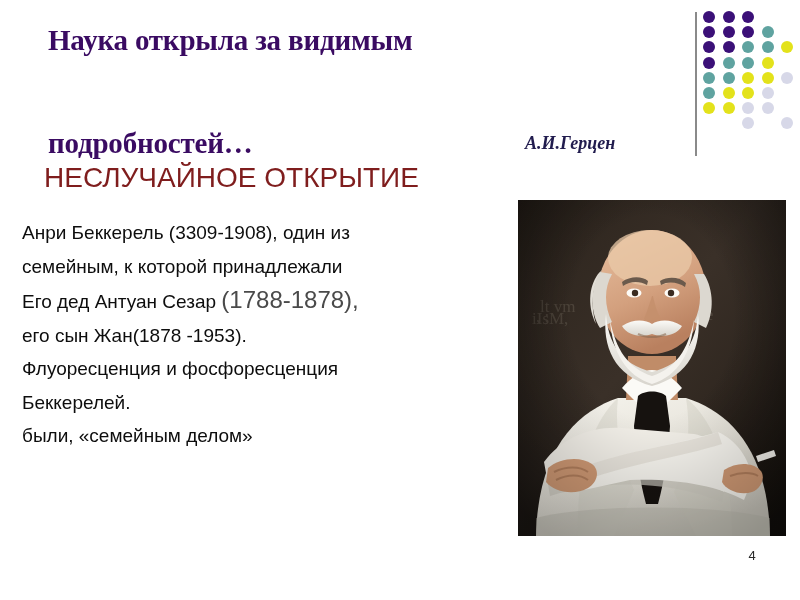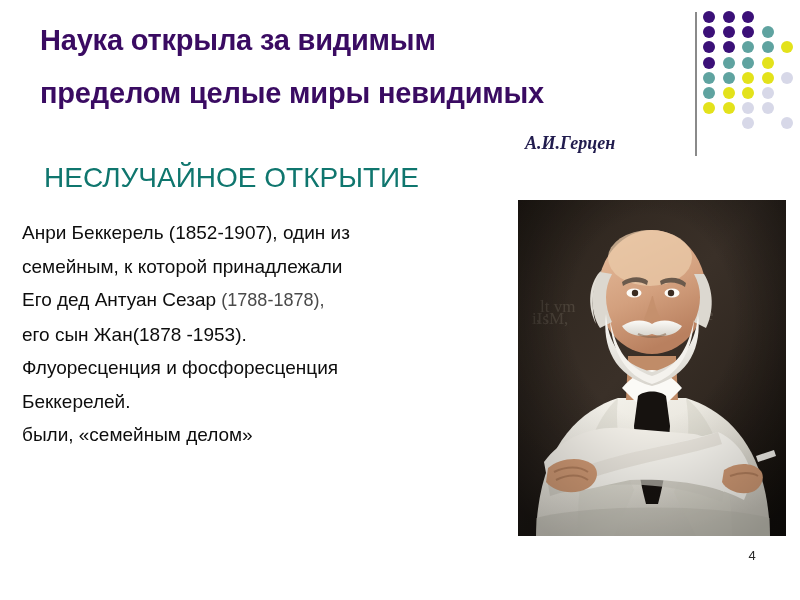--- a/index.html
+++ b/index.html
@@ -27,23 +27,23 @@
   
   #header-block {
     position: absolute;
     left: 0; top: 0;
     width: 700px;
     height: 200px;
   }
 
   .title-line {
     position: absolute;
-    left: 40px;
+    left: 48px;
     color: #3A0B62;
-    font-family: Liberation Sans, sans-serif;
+    font-family: Liberation Serif, serif;
     font-weight: bold;
     font-size: 29px;
     line-height: 30px;
     letter-spacing: -0.2px;
     white-space: nowrap;
   }
   #title-line-1 { top: 25px; }
   #title-line-2 { top: 78px; }
   #title-line-3 { top: 128px; }
 
@@ -106,21 +106,21 @@
     font-size: 19px;
     line-height: 33.5px;
     font-weight: normal;
   }
   #body-text p {
     margin: 0;
     white-space: nowrap;
   }
   .dim-span {
     color: #4a4a4a;
-    font-size: 18px;
+    font-size: 24px;
   }
 
   
   #portrait {
     position: absolute;
     left: 518px;
     top: 200px;
     width: 268px;
     height: 336px;
     overflow: hidden;
@@ -142,24 +142,24 @@
 </style>
 </head>
 <body>
 
 <div id="slide" style="background: rgb(255, 255, 255);">
 
   <div id="header-block">
 
     <div class="title-line" id="title-line-1" style="color: rgb(58, 11, 98);">Наука открыла за видимым</div>
 
-    <div class="title-line" id="title-line-2" style="color: rgb(58, 11, 98);">пределом целые миры невидимых</div>
-
-
-    <div id="title-line-4" style="color: #0f766e;">НЕСЛУЧАЙНОЕ ОТКРЫТИЕ</div>
+
+    <div class="title-line" id="title-line-3" style="color: rgb(58, 11, 98);">подробностей…</div>
+
+    <div id="title-line-4" style="color: #7f1d1d;">НЕСЛУЧАЙНОЕ ОТКРЫТИЕ</div>
 
     <div id="attribution" style="color: rgb(33, 28, 78);">А.И.Герцен</div>
   </div>
 
   <div id="vertical-rule" style="background: rgb(138, 138, 138);"></div>
   <div id="dot-grid">
       <div class="dot" style="left: 0px; top: 0px; background: rgb(59, 16, 120);"></div>
       <div class="dot" style="left: 19.5px; top: 0px; background: rgb(59, 16, 120);"></div>
       <div class="dot" style="left: 39px; top: 0px; background: rgb(59, 16, 120);"></div>
       <div class="dot" style="left: 0px; top: 15.2px; background: rgb(59, 16, 120);"></div>
@@ -186,21 +186,21 @@
       <div class="dot" style="left: 58.5px; top: 76px; background: rgb(215, 216, 232);"></div>
       <div class="dot" style="left: 0px; top: 91.2px; background: rgb(227, 226, 27);"></div>
       <div class="dot" style="left: 19.5px; top: 91.2px; background: rgb(227, 226, 27);"></div>
       <div class="dot" style="left: 39px; top: 91.2px; background: rgb(215, 216, 232);"></div>
       <div class="dot" style="left: 58.5px; top: 91.2px; background: rgb(215, 216, 232);"></div>
       <div class="dot" style="left: 39px; top: 106.4px; background: rgb(215, 216, 232);"></div>
       <div class="dot" style="left: 78px; top: 106.4px; background: rgb(215, 216, 232);"></div>
     </div>
 
   <div id="body-text">
-      <p><span>Анри Беккерель (1852-1907), один из</span></p>
+      <p><span>Анри Беккерель (3309-1908), один из</span></p>
       <p><span>семейным, к которой принадлежали</span></p>
       <p><span>Его дед Антуан Сезар </span><span class="dim-span">(1788-1878),</span></p>
       <p><span>его сын Жан(1878 -1953).</span></p>
       <p><span>Флуоресценция и фосфоресценция</span></p>
       <p><span>Беккерелей.</span></p>
       <p><span>были, «семейным делом»</span></p>
     </div>
 
   <div id="portrait">
     <svg width="268" height="336" viewBox="0 0 268 336">

